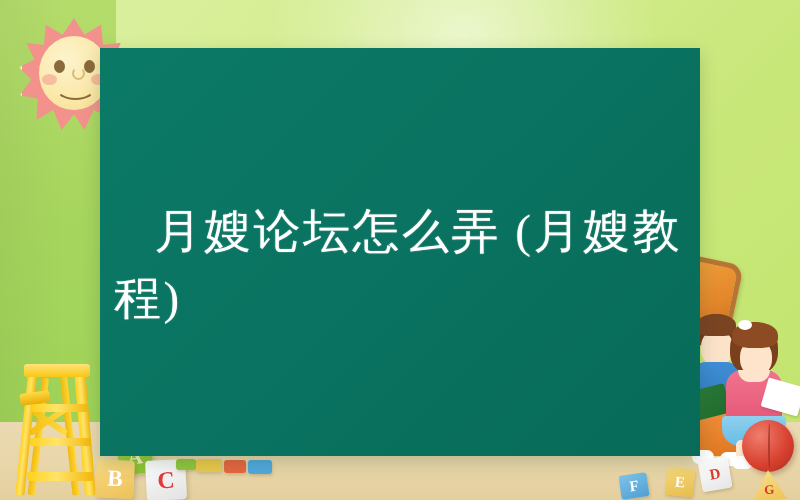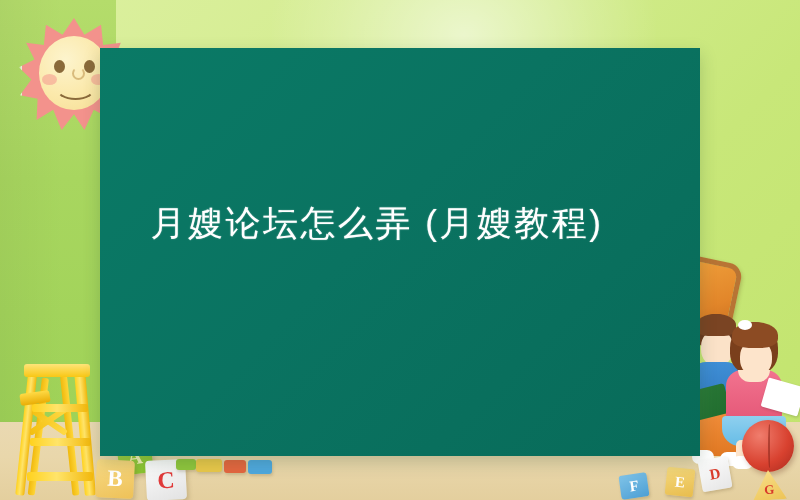--- a/index.html
+++ b/index.html
@@ -276,22 +276,22 @@
     background: linear-gradient(135deg, #0a7a66 0%, #0a7361 45%, #086b59 100%);
     box-shadow: 0 6px 16px rgba(30,70,40,0.22);
   }
 
   .board-text {
     position: absolute;
     left: 14px;
     top: 150px;
     right: 10px;
     color: #ffffff;
-    font-family: Liberation Sans, sans-serif;
-    font-size: 35px;
+    font-family: Liberation Serif, serif;
+    font-size: 47px;
     line-height: 1.42;
     letter-spacing: 2.5px;
     text-shadow: 0 0 1.4px rgba(255,255,255,0.55);
     white-space: pre-wrap;
     word-break: break-all;
     text-indent: 12px;
   }
 </style>
 </head>
 <body>

